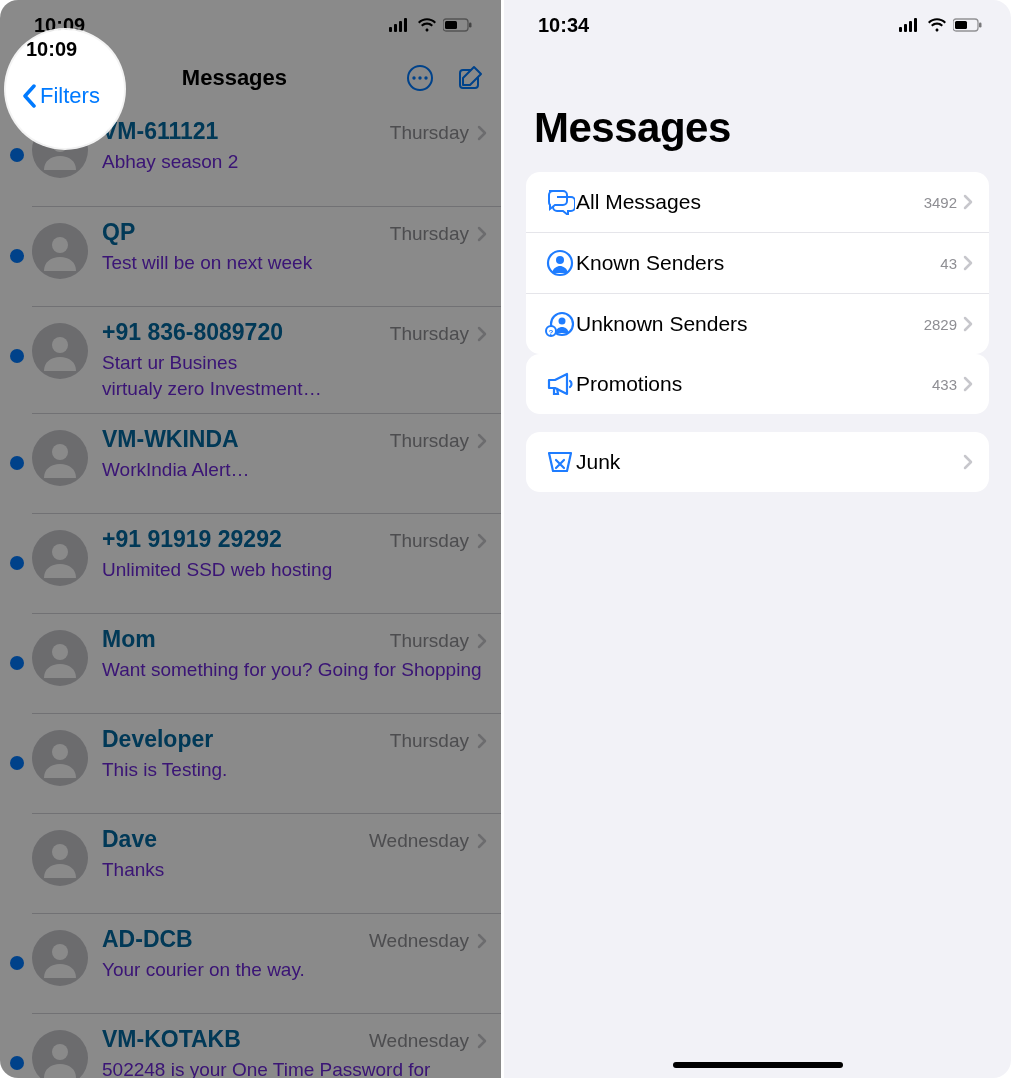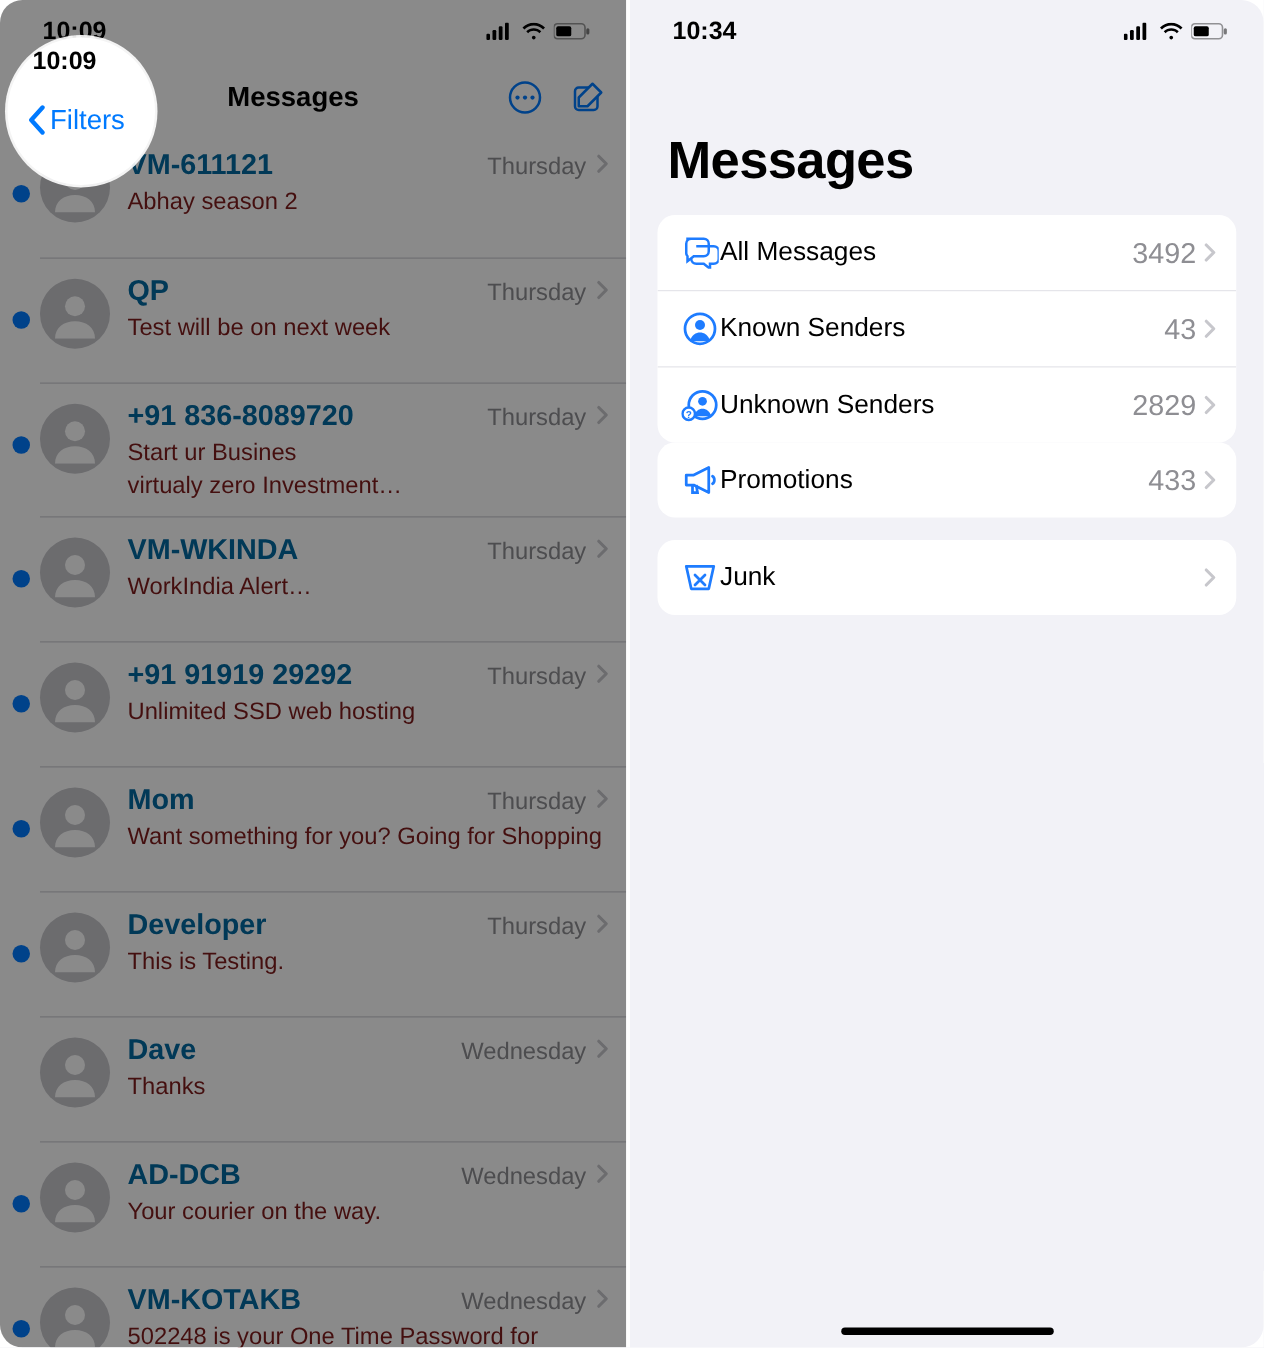--- a/index.html
+++ b/index.html
@@ -106,27 +106,28 @@
     justify-content: space-between;
     align-items: baseline;
   }
   .sender {
     font-size: 23px;
     font-weight: 700;
     color: #0369a1;
   }
   .date-chevron {
     display: flex;
+    align-items: center;
     gap: 8px;
     color: #8e8e93;
     font-size: 19px;
   }
   .preview {
     font-size: 19px;
-    color: #7f1d1d;
+    color: #6d28d9;
     margin-top: 4px;
     line-height: 1.35;
   }
 
   
   .dim {
     position: absolute;
     inset: 0;
     background: rgba(0,0,0,0.46);
     pointer-events: none;
@@ -185,21 +186,21 @@
     align-items: center;
     justify-content: center;
     flex-shrink: 0;
   }
   .filter-label {
     flex: 1;
     font-size: 21px;
     color: #000;
   }
   .filter-count {
-    font-size: 23px;
+    font-size: 15px;
     color: #8e8e93;
     margin-right: 6px;
   }
   .row-chevron { color: #c7c7cc; }
 
   .home-indicator {
     position: absolute;
     bottom: 10px;
     left: 50%;
     transform: translateX(-50%);

